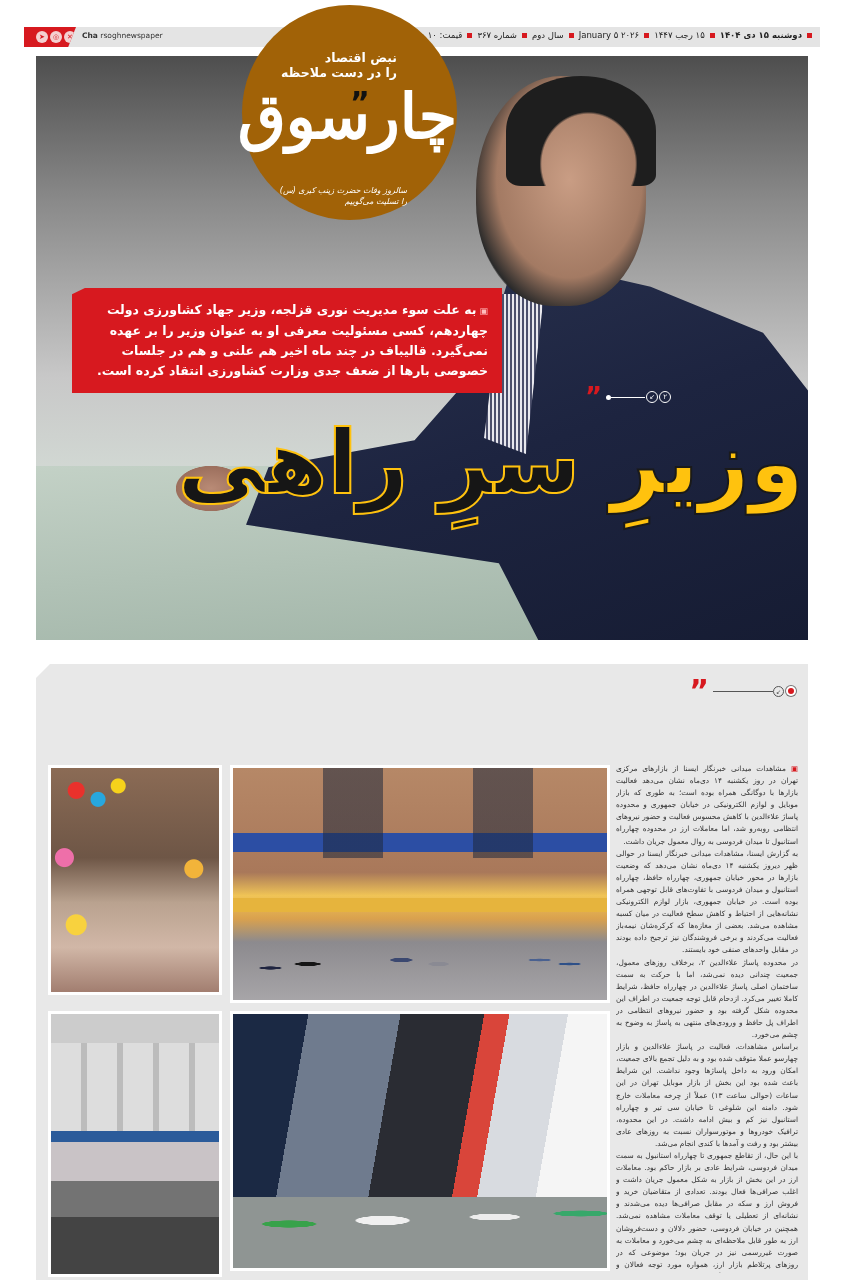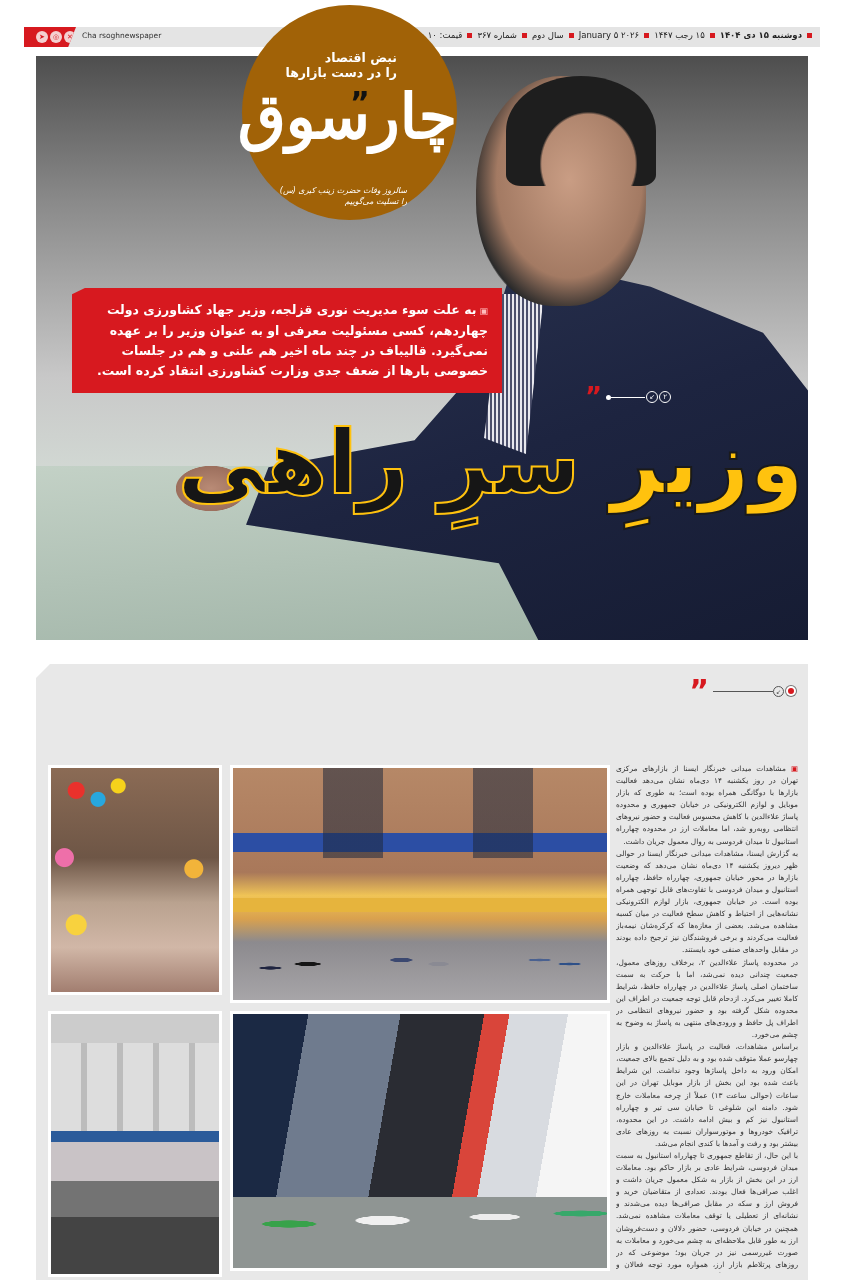--- a/index.html
+++ b/index.html
@@ -22,21 +22,21 @@
     background: #d7191f; clip-path: polygon(0 0, 100% 0, 85% 100%, 0 100%);
     display: flex; align-items: center; gap: 2px; padding-left: 5px;
   }
   .social .ic {
     width: 12px; height: 12px; border-radius: 50%; background: #f4d0d0;
     color: #d7191f; font-size: 7px; line-height: 12px; text-align: center; font-weight: bold;
   }
   .handle {
     position: absolute; left: 58px; top: 4px; font-size: 7.5px; color: #333; direction: ltr;
   }
-  .handle b { font-weight: normal; }
+  .handle b { font-weight: bold; }
 
   
   .hero {
     position: absolute; left: 36px; top: 56px; width: 772px; height: 584px; overflow: hidden;
     background: linear-gradient(180deg, #4e4e4e 0%, #8a8a8a 25%, #c8c8c8 55%, #d4dcd6 75%, #b7c6bd 100%);
   }
   .hero .table {
     position: absolute; left: 0; top: 410px; width: 100%; height: 174px;
     background: linear-gradient(175deg, #c3d1c6 0%, #9fb3a6 100%);
   }
@@ -238,21 +238,21 @@
   <div class="figure-suit"></div>
   <div class="shirt"></div>
   <div class="figure-head"></div>
   <div class="figure-hair"></div>
   <div class="hand"></div>
 </div>
 
 <div class="logo">
   <div class="tagline">
     <div>نبض اقتصاد</div>
-    <div>را در دست بازارها</div>
+    <div>را در دست ملاحظه</div>
   </div>
   <div class="quote-mark">”</div>
   <div class="mark">چارسوق</div>
   <div class="condolence">
     <div>سالروز وفات حضرت زینب کبری (س)</div>
     <div>را تسلیت می‌گوییم</div>
   </div>
 </div>
 
 <div class="lead">

